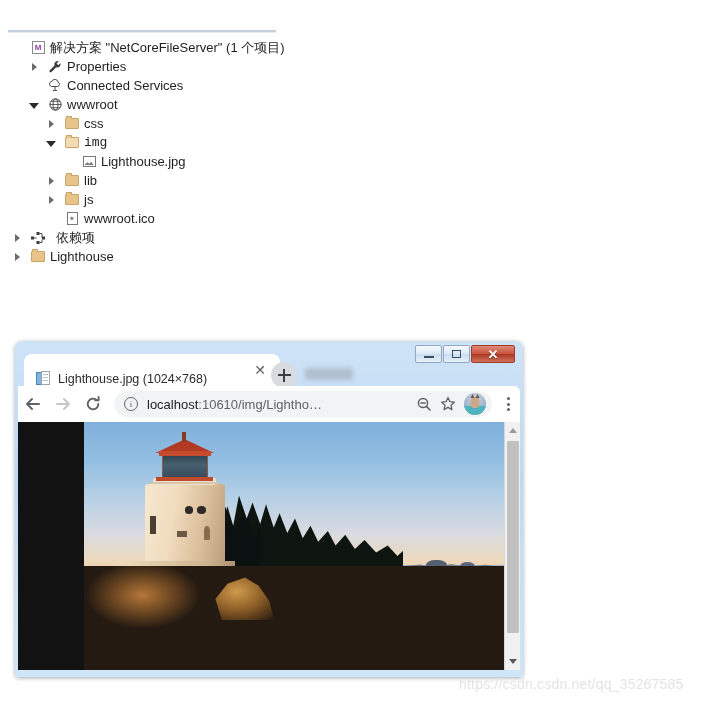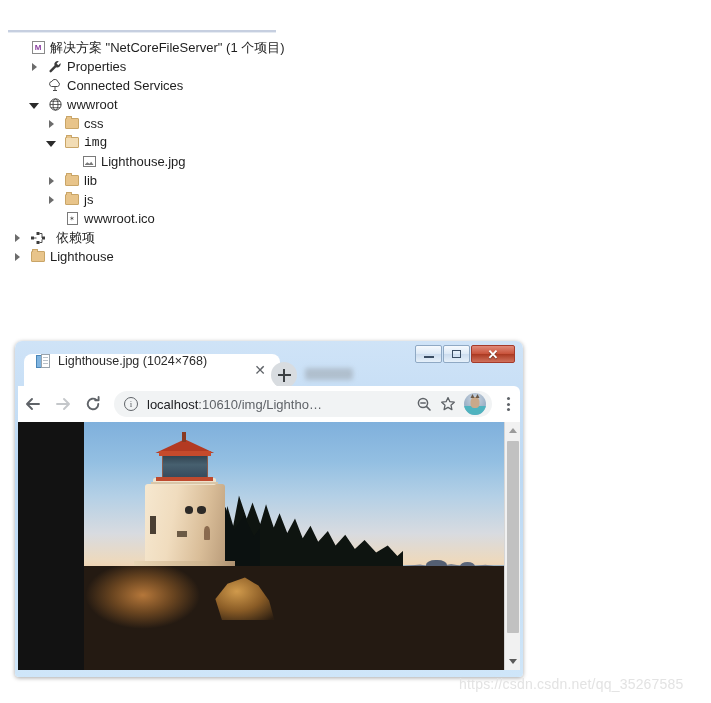--- a/index.html
+++ b/index.html
@@ -130,21 +130,21 @@
   }
   .wc .gmin{width:10px;height:2px;background:#3a4d63;margin-top:5px;}
   .wc .gmax{width:9px;height:8px;border:1.5px solid #3a4d63;box-sizing:border-box;}
   .wc.close .gx{color:#fff;font-size:13px;font-weight:bold;line-height:1;
     text-shadow:0 1px 1px rgba(0,0,0,.45);font-family:"Liberation Sans",sans-serif;}
 
   
   .tab{
     position:absolute;left:9px;top:13px;width:256px;height:32px;
     background:#ffffff;border-radius:8px 8px 0 0;
-    display:flex;align-items:flex-start;
+    display:flex;align-items:flex-end;
   }
   .tab-fav{
     margin-left:12px;width:14px;height:15px;position:relative;flex:none;
   }
   .tab-fav .p1{position:absolute;left:0;top:1px;width:7px;height:13px;
     background:#7fb4e0;border:1px solid #4a86b8;box-sizing:border-box;}
   .tab-fav .p2{position:absolute;left:5px;top:0px;width:9px;height:14px;
     background:#ffffff;border:1px solid #9aa4ad;box-sizing:border-box;}
   .tab-fav .p2:after{content:"";position:absolute;left:1px;top:2px;
     width:5px;height:1px;background:#b9c2ca;

